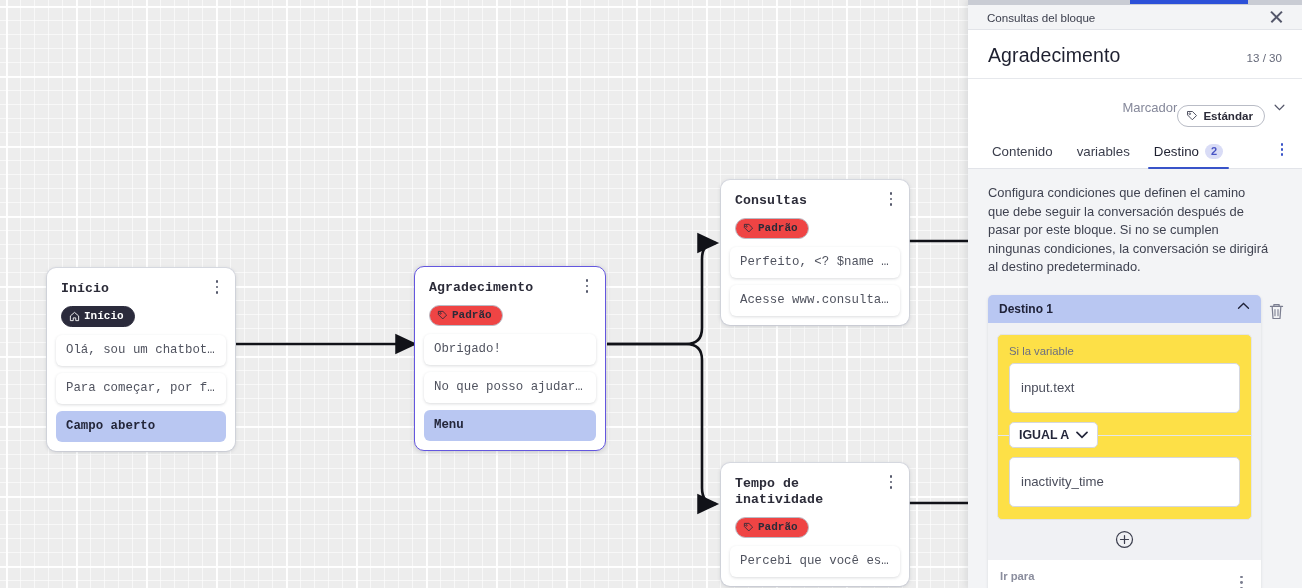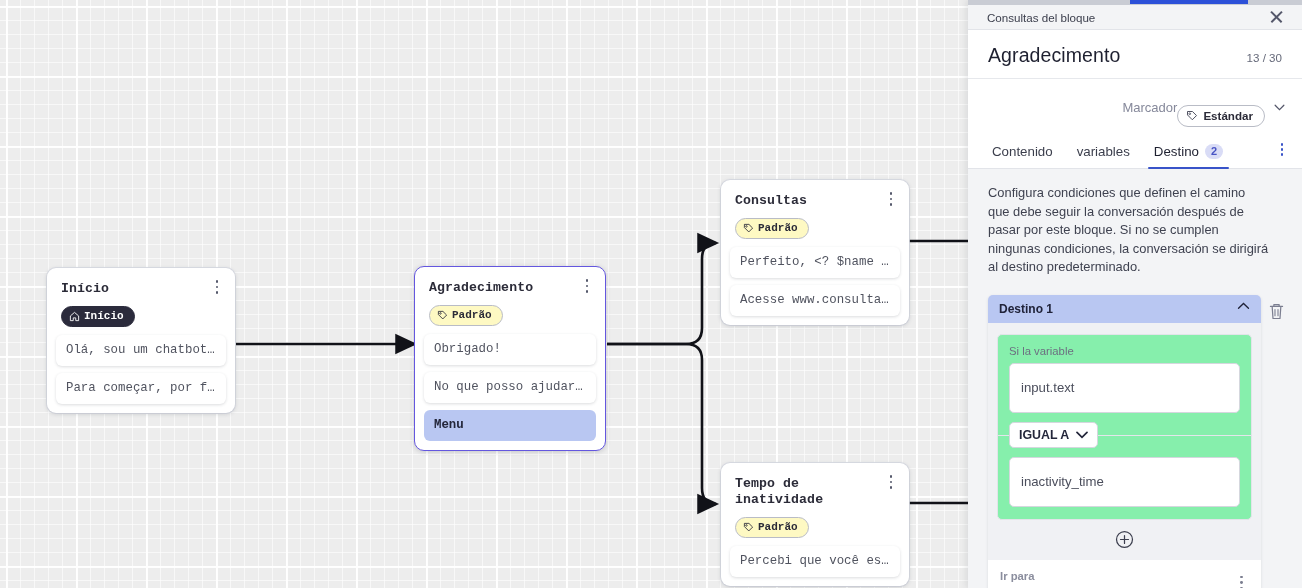--- a/index.html
+++ b/index.html
@@ -49,21 +49,21 @@
     width: 16px; height: 18px; cursor: pointer;
   }
   .kebab i {
     display: block; width: 2.6px; height: 2.6px; border-radius: 50%;
     background: #55586b; margin: 0 auto 3px auto;
   }
   .tag {
     display: inline-flex; align-items: center; gap: 4px;
     margin: 9px 0 0 0; padding: 3px 10px 3px 7px;
     border-radius: 11px; font-size: 11px; font-weight: 700;
-    border: 1px solid #b9bcc6; color: #2b2b38; background: #fef9c3;
+    border: 1px solid #b9bcc6; color: #2b2b38; background: #ef4444;
     line-height: 13px;
   }
   .tag.dark { background: #2b2b3c; color: #fff; border-color: #2b2b3c; }
   .tag svg { display: block; }
   .node-body { padding: 8px 9px 0 9px; }
   .bubble {
     background: #ffffff; border-radius: 6px;
     box-shadow: 0 1px 3px rgba(40,45,60,.17);
     font-size: 12.4px; color: #50535f;
     padding: 8px 10px; margin-bottom: 7px;
@@ -180,21 +180,21 @@
   }
   .dest-head {
     background: #b9c7f2; padding: 7px 11px; display: flex;
     align-items: flex-start; justify-content: space-between;
     font-size: 12px; font-weight: 700; color: #20233a;
   }
   .chev-up { width: 13px; height: 8px; cursor: pointer; }
   .trash { width: 17px; height: 19px; margin-top: 7px; cursor: pointer; }
 
   .cond-card {
-    background: #86efac; border: 1px solid #e2e4e9; border-radius: 5px;
+    background: #fde047; border: 1px solid #e2e4e9; border-radius: 5px;
     margin: 11px 9px 0 9px; padding: 10px 11px 12px 11px; position: relative;
   }
   .cond-label { font-size: 11.3px; color: #6c6f80; margin-bottom: 6px; }
   .field {
     border: 1px solid #d5d7de; border-radius: 5px;
     padding: 16px 11px; font-size: 13.2px; color: #4b4e5c;
     background: #fff; line-height: 16px;
   }
   .op-row { position: relative; height: 26px; margin: 9px 0 9px 0; }
   .op-row:before {
@@ -260,20 +260,21 @@
         <span class="tag dark">
           <svg width="11" height="11" viewBox="0 0 16 16">
             <path d="M8 2 L14 7.2 L14 14 L9.8 14 L9.8 10 L6.2 10 L6.2 14 L2 14 L2 7.2 Z" fill="none" stroke="#ffffff" stroke-width="1.3" stroke-linejoin="round"></path>
           </svg>
           <span>Início</span>
         </span>
       </div>
       <div class="node-body">
         <div class="bubble">Olá, sou um chatbot de teste!</div>
         <div class="bubble">Para começar, por favor digite o ...</div>
+        <div class="bubble hl">Campo aberto</div>
       </div>
     </div>
 
     <div class="node selected" id="node-agrad">
       <div class="node-head">
         <div class="node-title">Agradecimento</div>
         <div class="kebab">
             <i></i>
             <i></i>
             <i></i>

